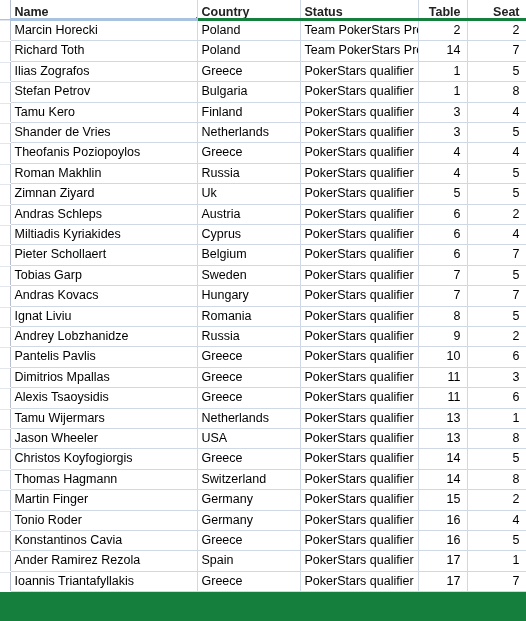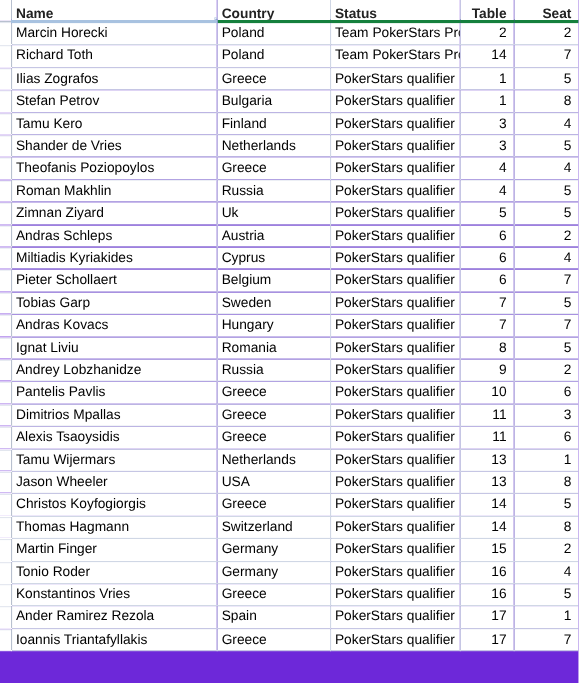--- a/index.html
+++ b/index.html
@@ -7,21 +7,21 @@
     margin: 0;
     padding: 0;
     background: #ffffff;
     font-family: "Liberation Sans", sans-serif;
   }
   #sheet {
     width: 526px;
     height: 621px;
     position: relative;
     overflow: hidden;
-    background: #6d28d9;
+    background: #15803d;
   }
   table.grid {
     border-collapse: collapse;
     table-layout: fixed;
     width: 526px;
     font-size: 12.5px;
     color: #000000;
   }
   table.grid col.c-gutter { width: 10px; }
   table.grid col.c-name    { width: 187px; }
@@ -383,21 +383,21 @@
           <td class="txt clip">Tonio Roder</td>
           <td class="txt clip">Germany</td>
           <td class="txt clip">PokerStars qualifier</td>
           <td class="num clip">16</td>
           <td class="num clip">4</td>
         </tr>
         <tr>
           <td class="gutter">
             <div class="row-marker"></div>
           </td>
-          <td class="txt clip">Konstantinos Vries</td>
+          <td class="txt clip">Konstantinos Cavia</td>
           <td class="txt clip">Greece</td>
           <td class="txt clip">PokerStars qualifier</td>
           <td class="num clip">16</td>
           <td class="num clip">5</td>
         </tr>
         <tr>
           <td class="gutter">
             <div class="row-marker"></div>
           </td>
           <td class="txt clip">Ander Ramirez Rezola</td>

